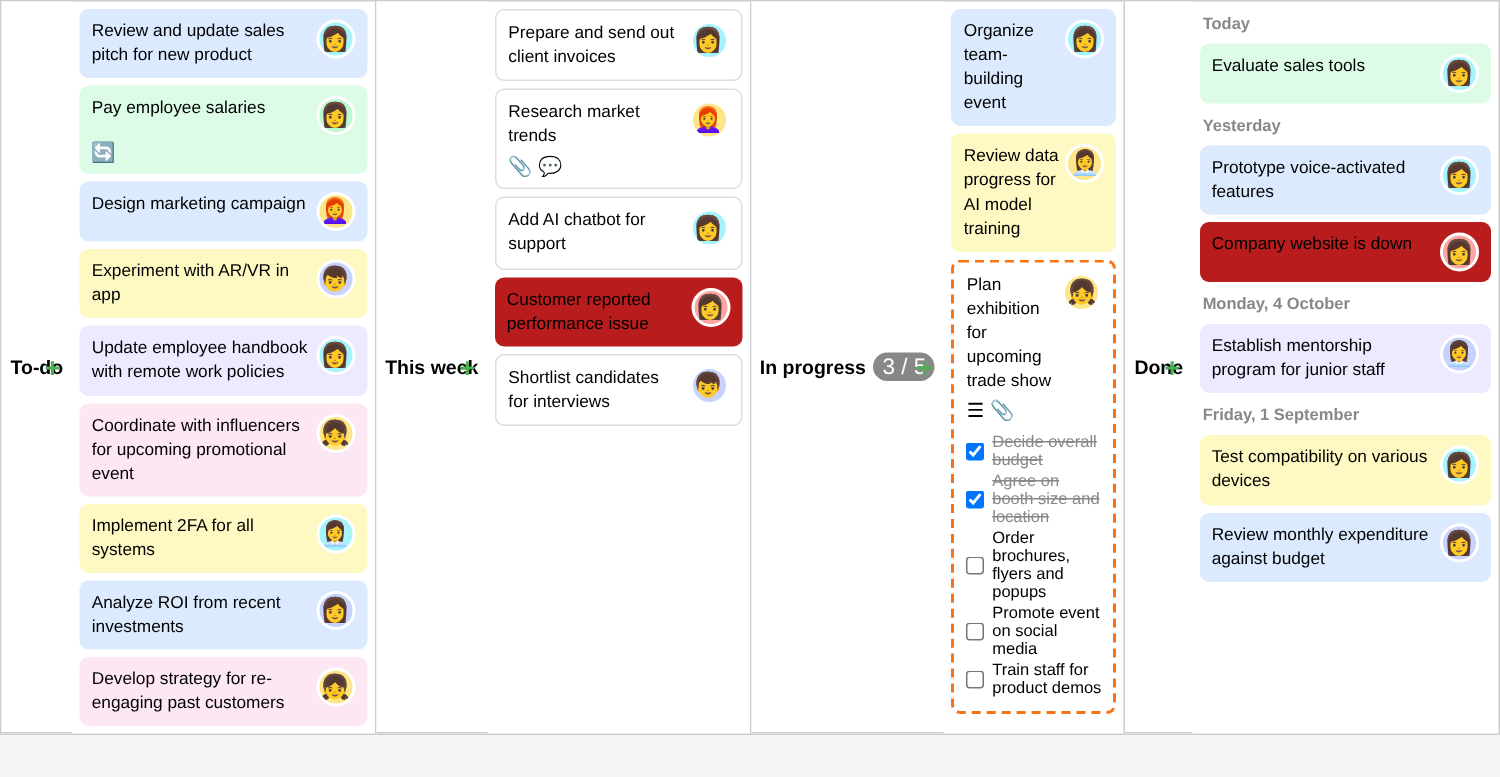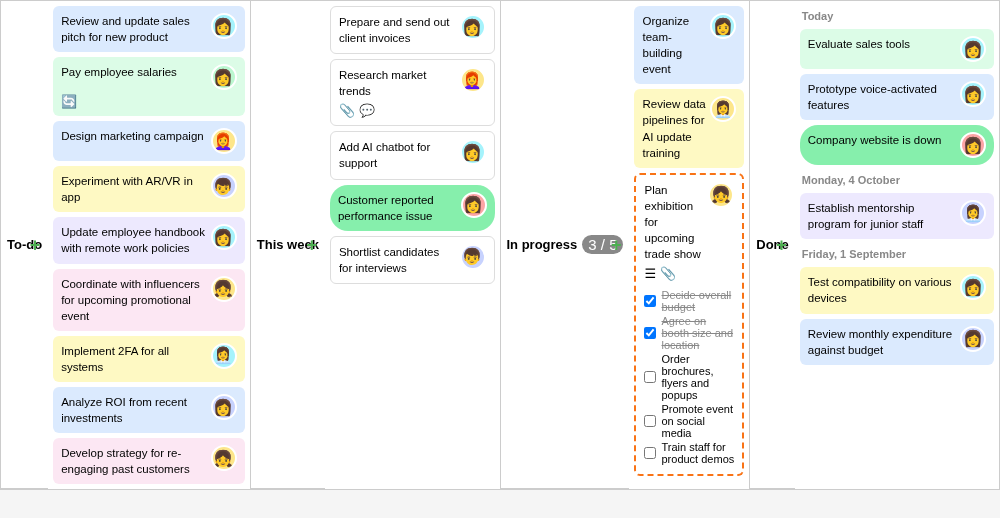--- a/index.html
+++ b/index.html
@@ -101,21 +101,21 @@
       font-size: 13px;
     }
     
     .card-blue { background: #dbeafe; }
     .card-green { background: #dcfce7; }
     .card-purple { background: #ede9fe; }
     .card-yellow { background: #fef9c3; }
     .card-pink { background: #fce7f3; }
     
     .card-white { background: #fff; border: 1px solid #ddd; }
-    .card-red { background: #86efac; border-radius: 18px; }
+    .card-red { background: #b91c1c; }
     
     .card-orange-border { background: #fff; border: 2px dashed #f97316; }
     
     .section-label {
       font-size: 11px;
       font-weight: bold;
       color: #888;
       padding: 4px 2px 2px 2px;
     }
     
@@ -276,21 +276,21 @@
 
       <div class="card card-blue">
         <div class="card-row">
           <span class="card-text">Organize team-building event</span>
           <div class="avatar" style="background:#a5f3fc;">👩</div>
         </div>
       </div>
 
       <div class="card card-yellow">
         <div class="card-row">
-          <span class="card-text">Review data pipelines for AI update training</span>
+          <span class="card-text">Review data progress for AI model training</span>
           <div class="avatar" style="background:#fde68a;">👩‍💼</div>
         </div>
       </div>
 
       <div class="card card-orange-border">
         <div class="card-row">
           <span class="card-text">Plan exhibition for upcoming trade show</span>
           <div class="avatar" style="background:#fde68a;">👧</div>
         </div>
         <div class="card-icons">
@@ -332,20 +332,21 @@
     <div class="column-body">
 
       <div class="section-label">Today</div>
       <div class="card card-green">
         <div class="card-row">
           <span class="card-text">Evaluate sales tools</span>
           <div class="avatar" style="background:#a5f3fc;">👩</div>
         </div>
       </div>
 
+      <div class="section-label">Yesterday</div>
       <div class="card card-blue">
         <div class="card-row">
           <span class="card-text">Prototype voice-activated features</span>
           <div class="avatar" style="background:#a5f3fc;">👩</div>
         </div>
       </div>
       <div class="card card-red">
         <div class="card-row">
           <span class="card-text">Company website is down</span>
           <div class="avatar" style="background:#fca5a5;">👩</div>

